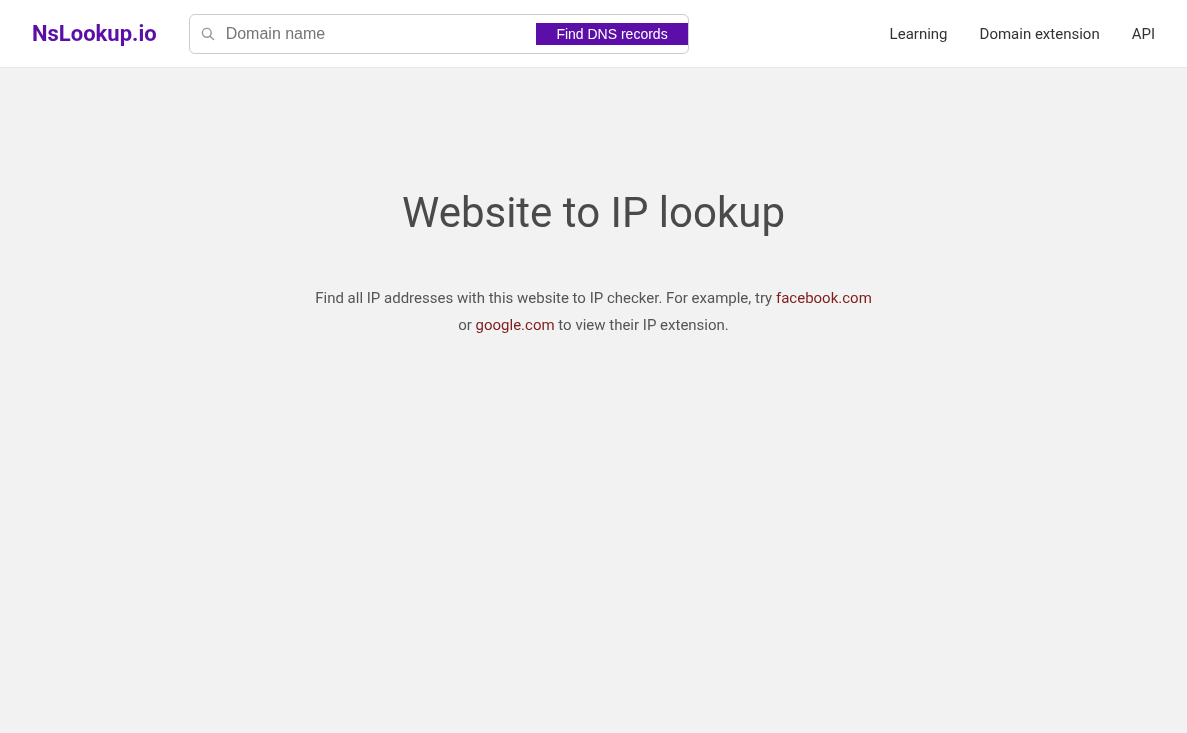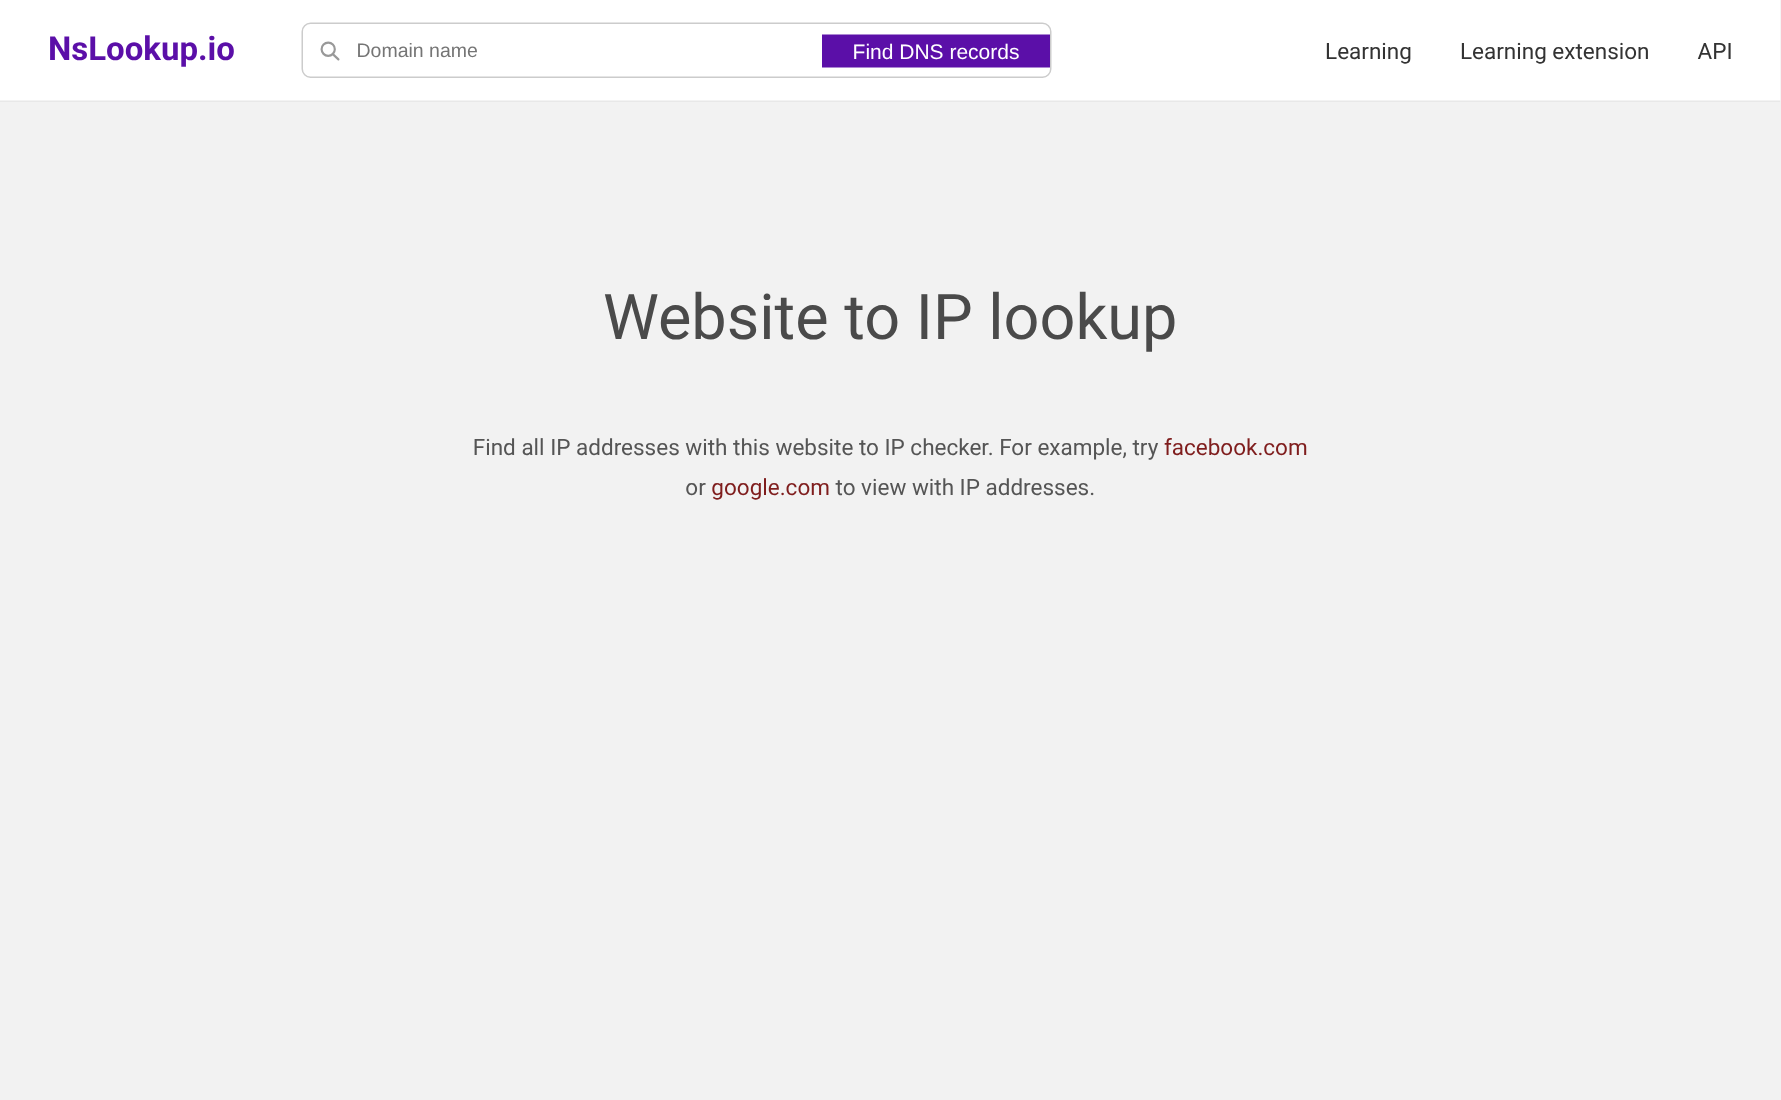--- a/index.html
+++ b/index.html
@@ -16,21 +16,21 @@
     }
 
     
     .header {
       background-color: #ffffff;
       height: 68px;
       display: flex;
       align-items: center;
       padding: 0 32px;
       border-bottom: 1px solid #e8e8e8;
-      gap: 28px;
+      gap: 16px;
     }
 
     .logo {
       font-size: 22px;
       font-weight: 700;
       color: #5b0fa8;
       text-decoration: none;
       white-space: nowrap;
       margin-right: 16px;
     }
@@ -55,21 +55,21 @@
 
     .header-search-icon {
       width: 16px;
       height: 16px;
     }
 
     .header-search-input {
       flex: 1;
       border: none;
       outline: none;
-      font-size: 13px;
+      font-size: 16px;
       color: #444;
       padding: 10px 8px 10px 0;
       background: transparent;
     }
 
     .header-search-btn {
       background-color: #5b0fa8;
       color: #ffffff;
       border: none;
       padding: 3px 20px;
@@ -182,26 +182,26 @@
         <circle cx="8.5" cy="8.5" r="5.5" stroke="#999" stroke-width="1.8"></circle>
         <line x1="12.8" y1="13" x2="17" y2="17" stroke="#999" stroke-width="1.8" stroke-linecap="round"></line>
       </svg>
     </div>
     <input class="header-search-input" type="text" placeholder="Domain name" style="">
     <button class="header-search-btn">Find DNS records</button>
   </div>
 
   <nav class="header-nav">
     <a class="header-nav-link">Learning</a>
-    <a class="header-nav-link">Learning extension</a>
+    <a class="header-nav-link">Domain extension</a>
     <a class="header-nav-link">API</a>
   </nav>
 </header>
 
 <main class="main">
   <h1 class="page-title">Website to IP lookup</h1>
 
 
   <p class="description">
     <span>Find all IP addresses with this website to IP checker. For example, try</span>
-    <a class="description-link">facebook.com</a><span> or </span><a class="description-link">google.com</a><span> to view with IP addresses.</span>
+    <a class="description-link">facebook.com</a><span> or </span><a class="description-link">google.com</a><span> to view their IP extension.</span>
   </p>
 </main>
 
 </body></html>

